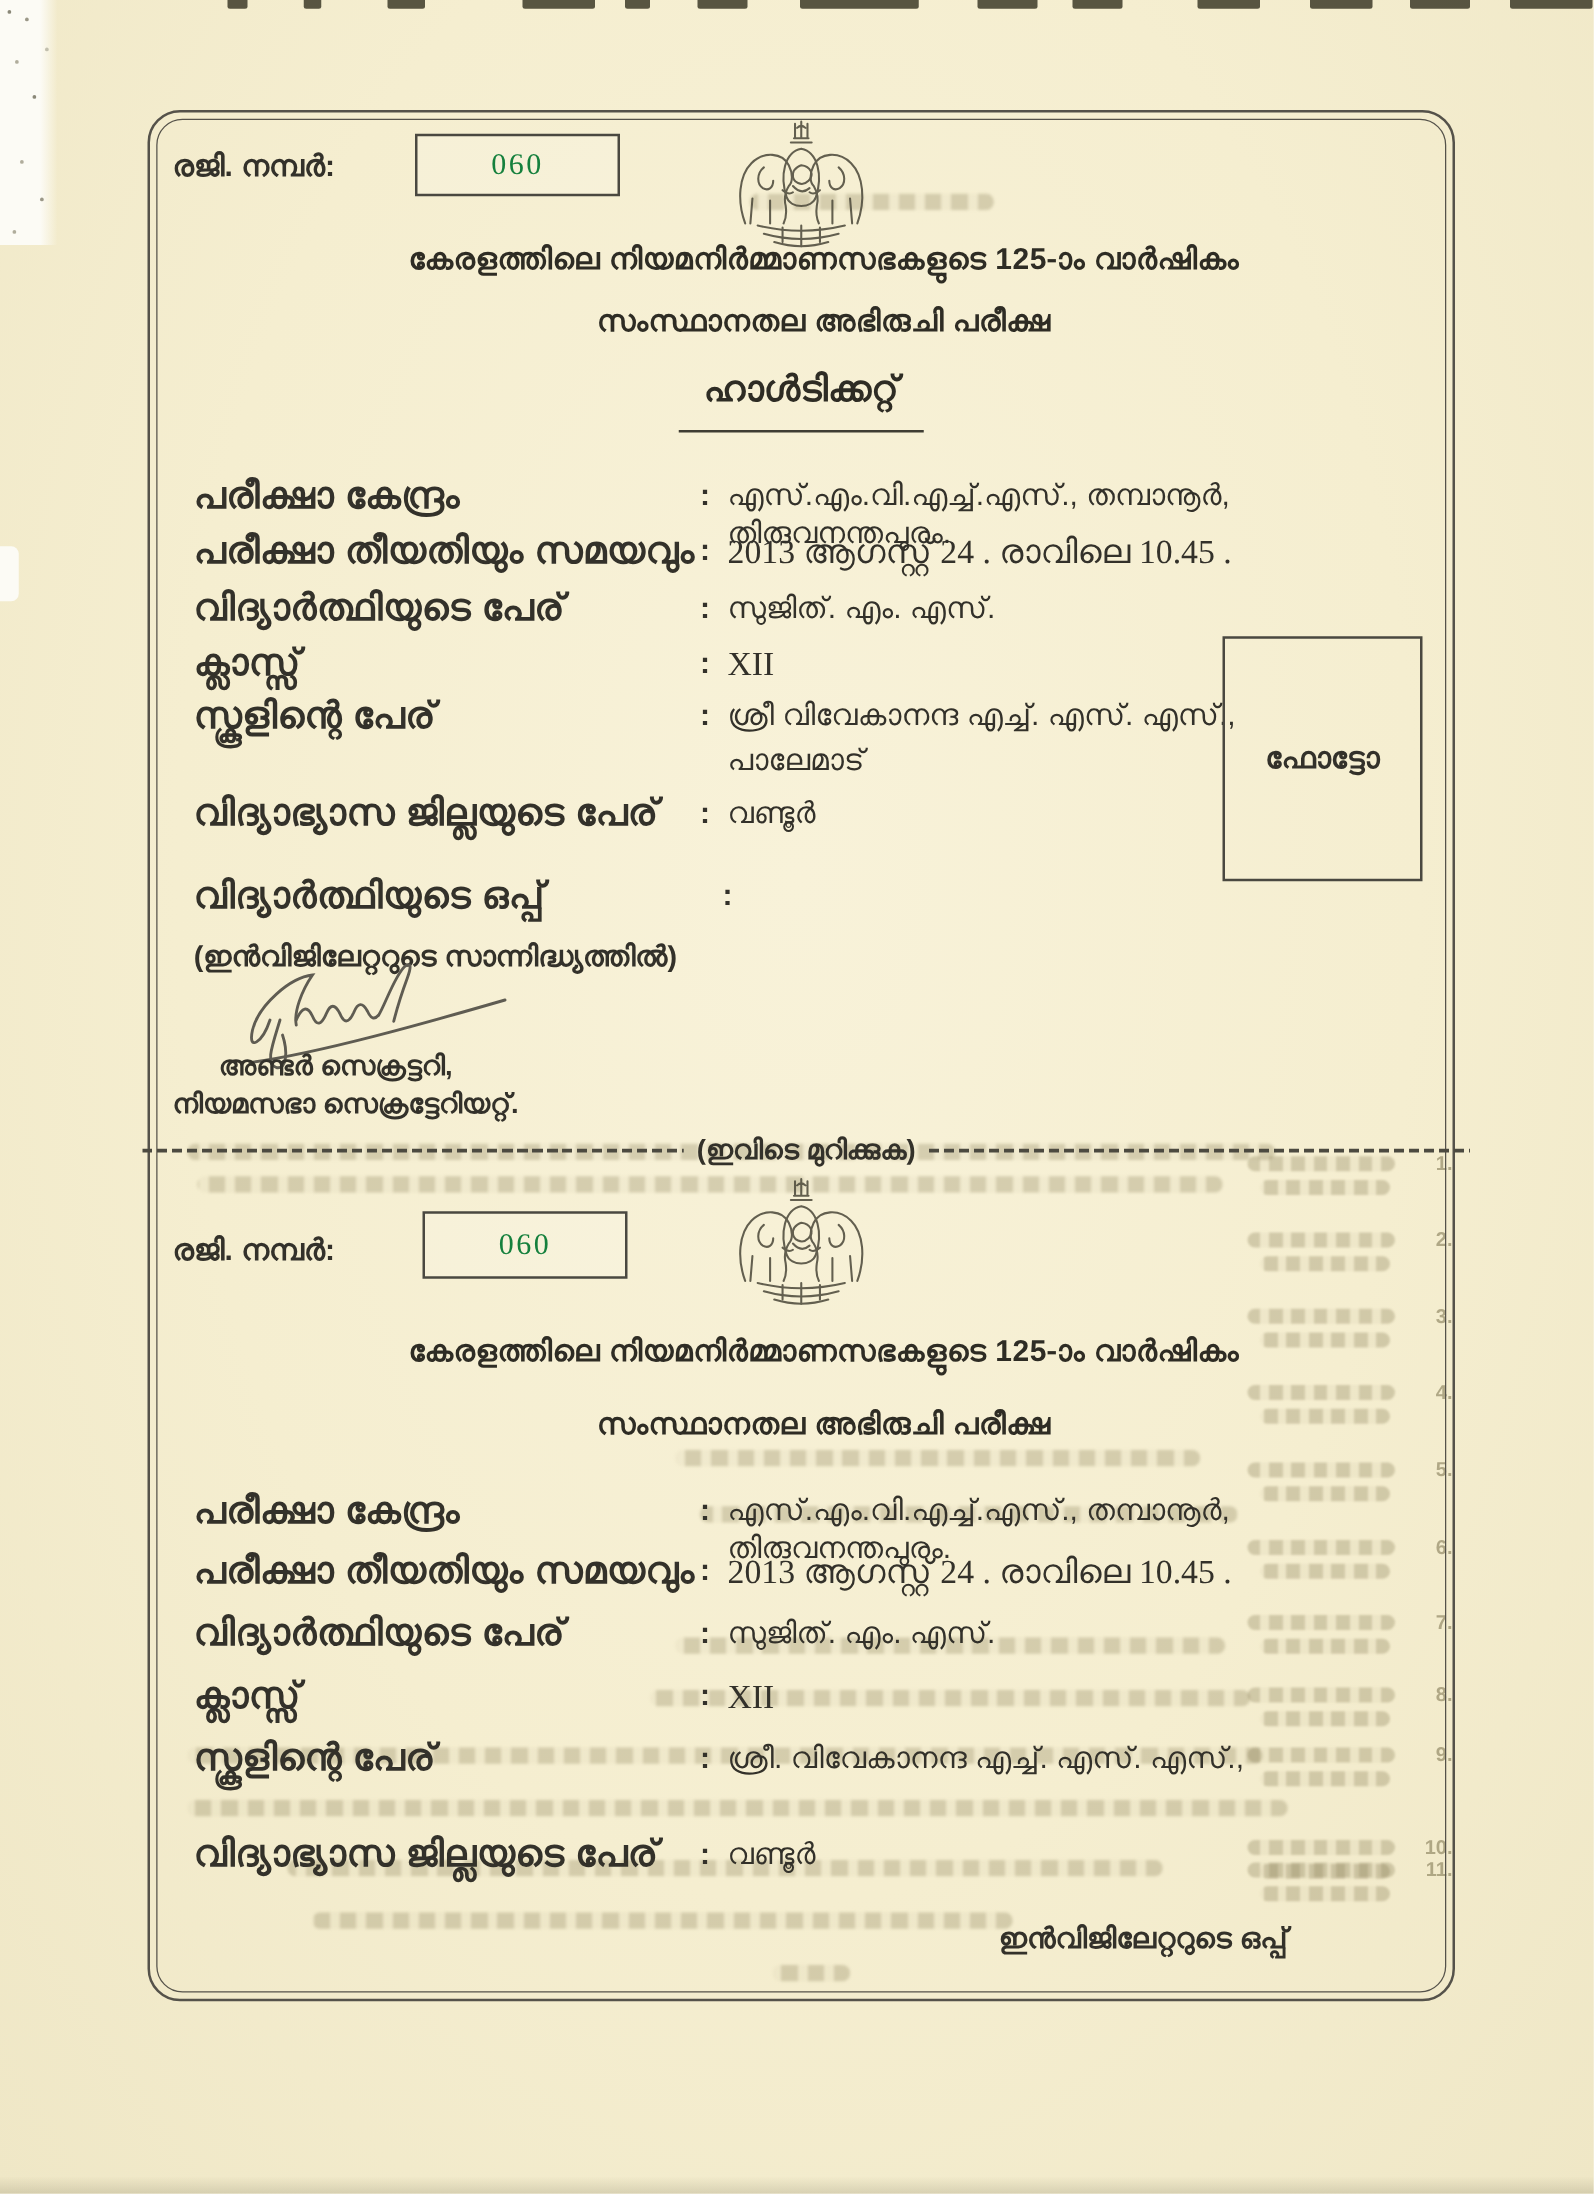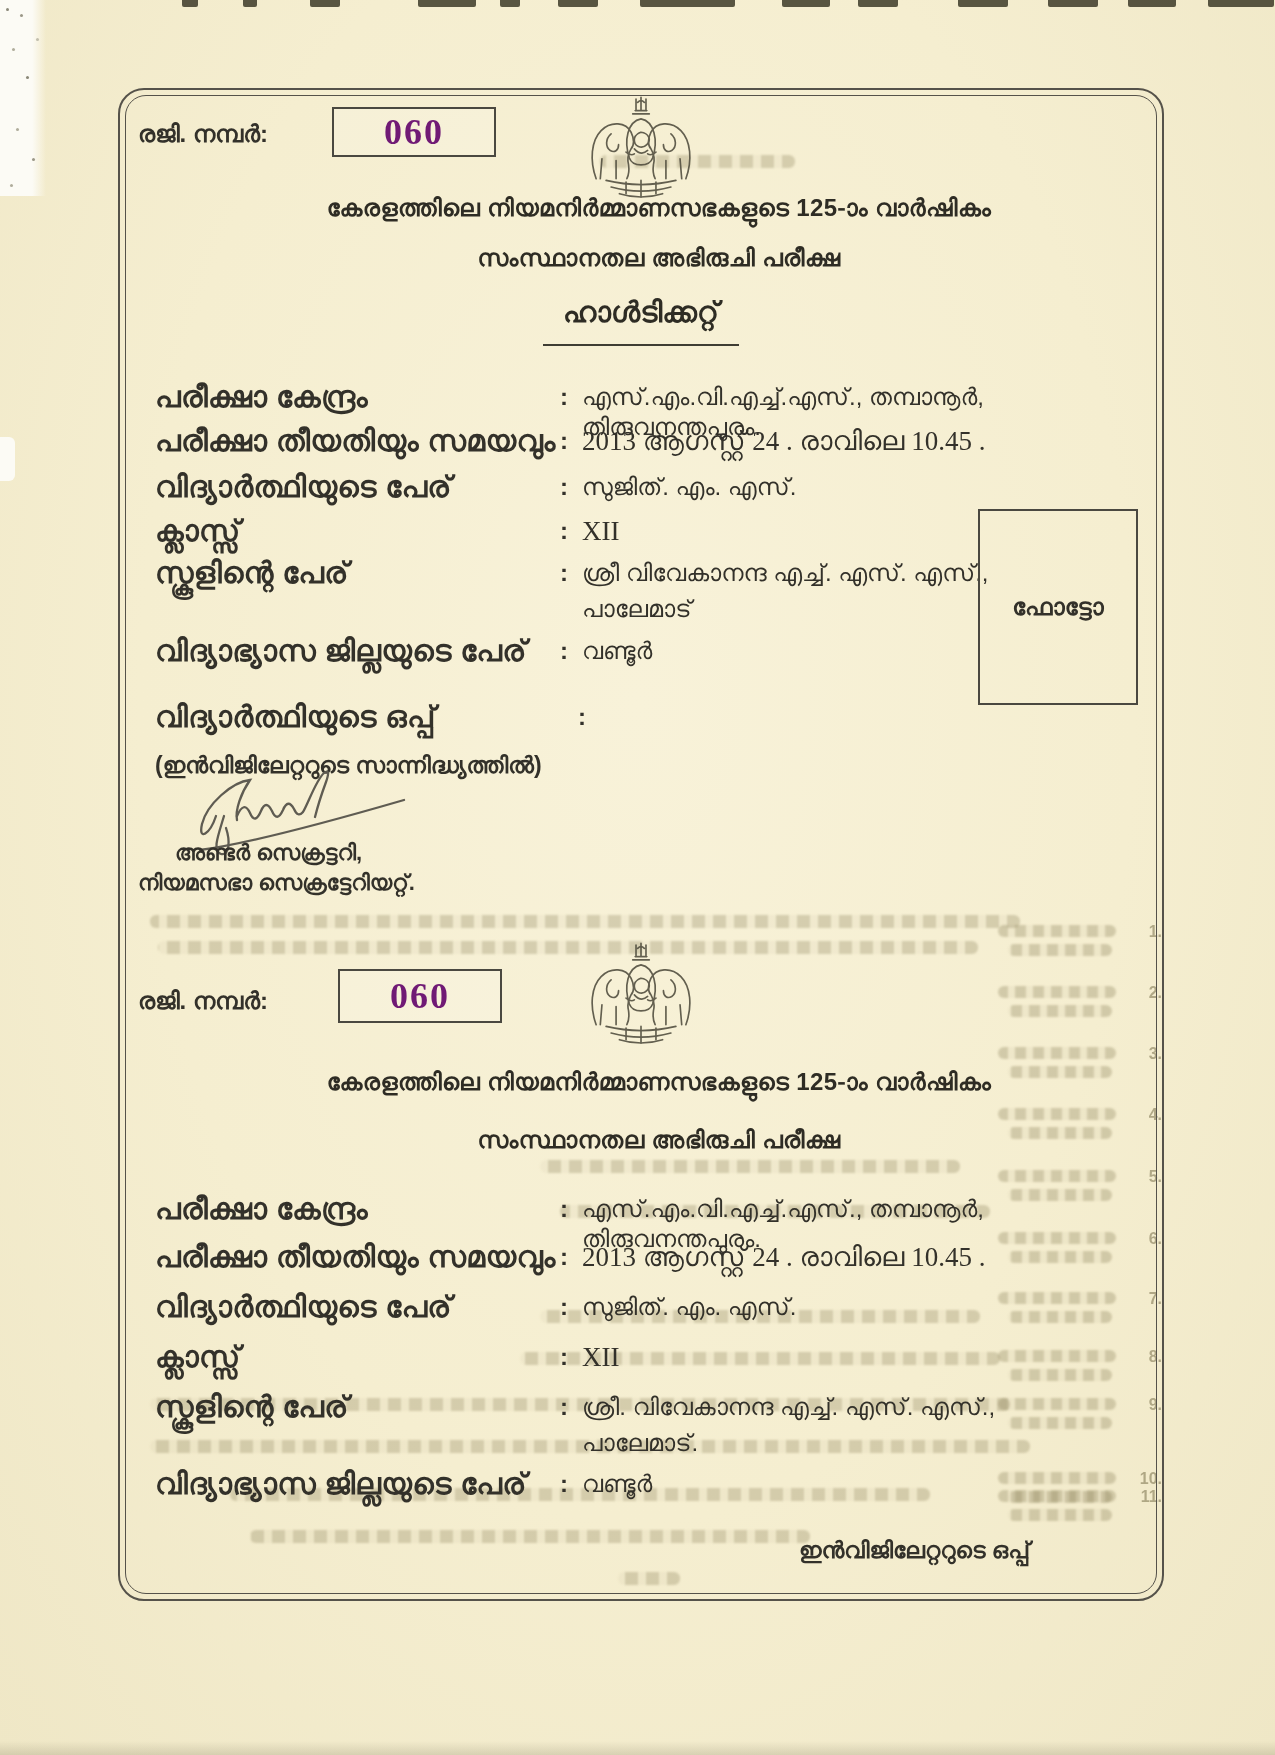--- a/index.html
+++ b/index.html
@@ -41,21 +41,21 @@
   .lab{font-weight:bold;font-size:30px;letter-spacing:.3px;}
   .val{font-size:24px;}
   .serif{font-family:"Liberation Serif","DejaVu Serif",serif;font-size:27px;}
   .row{display:grid;grid-template-columns:405px 22px auto;align-items:start;left:35px;right:20px;line-height:30px;}
   .row .col{font-weight:bold;font-size:24px;}
   .val2{grid-column:3;font-size:24px;margin-top:6px;}
   .title{left:18px;right:-18px;text-align:center;font-weight:bold;font-size:24px;letter-spacing:.4px;color:#2e2c24;}
   .reg-label{font-weight:bold;font-size:24px;}
   .reg-box{border:2.5px solid #4a4840;background:rgba(255,255,255,.15);
     display:flex;align-items:center;justify-content:center;}
-  .reg-num{font-family:"Liberation Serif","DejaVu Serif",serif;font-weight:bold;font-size:36px;letter-spacing:2px;color:#701a75;}
+  .reg-num{font-family:"Liberation Serif","DejaVu Serif",serif;font-weight:normal;font-size:24px;letter-spacing:2px;color:#15803d;}
   .emblem{left:0;right:0;display:flex;justify-content:center;}
   
   #doc-title{left:0;right:0;top:206px;text-align:center;font-weight:bold;font-size:29px;color:#2e2c24;}
   #doc-title-underline{left:50%;top:254px;width:196px;height:2px;background:#3f3d33;transform:translateX(-50%);}
   
   #photo-box{left:858px;top:419px;width:156px;height:192px;border:2px solid #4a4840;
     display:flex;align-items:center;justify-content:center;font-weight:bold;}
   #photo-box span{font-size:24px;color:#33312a;}
   
   .cutline{left:-6px;right:-14px;top:817px;display:flex;align-items:center;gap:10px;}
@@ -260,20 +260,25 @@
     <path d="M10,92 C64,85 152,60 214,42"></path>
   </svg>
 
   <div class="abs" id="sig-line1">അണ്ടർ സെക്രട്ടറി,</div>
   <div class="abs" id="sig-line2">നിയമസഭാ സെക്രട്ടേറിയറ്റ്.</div>
 
   <div class="abs" id="photo-box">
     <span>ഫോട്ടോ</span>
   </div>
 
+  <div class="abs cutline">
+    <span class="dash"></span>
+    <span class="cut-text">(ഇവിടെ മുറിക്കുക)</span>
+    <span class="dash"></span>
+  </div>
 
   <div class="abs" style="left:18px;top:897px;">
     <span class="reg-label">രജി. നമ്പർ:</span>
   </div>
   <div class="abs reg-box" style="left:218px;top:879px;width:160px;height:50px;">
     <span class="reg-num">060</span>
   </div>
 
   <div class="abs emblem" style="top:850px;">
     <svg width="136" height="108" viewBox="0 0 140 130" fill="none" stroke="#4f4c3d" stroke-width="2" stroke-linecap="round" opacity="0.88">
@@ -301,21 +306,20 @@
   </div>
   <div class="abs row" style="top:1252px;">
     <span class="lab">ക്ലാസ്സ്</span>
     <span class="col">:</span>
     <span class="val serif">XII</span>
   </div>
   <div class="abs row" style="top:1302px;">
     <span class="lab">സ്കൂളിന്റെ പേര്</span>
     <span class="col">:</span>
     <span class="val">ശ്രീ. വിവേകാനന്ദ എച്ച്. എസ്. എസ്.,</span>
-    <span class="val2">പാലേമാട്.</span>
   </div>
   <div class="abs row" style="top:1379px;">
     <span class="lab">വിദ്യാഭ്യാസ ജില്ലയുടെ പേര്</span>
     <span class="col">:</span>
     <span class="val">വണ്ടൂർ</span>
   </div>
 
   <div class="abs" id="invig-sign">ഇൻവിജിലേറ്ററുടെ ഒപ്പ്</div>
 </div>
 

